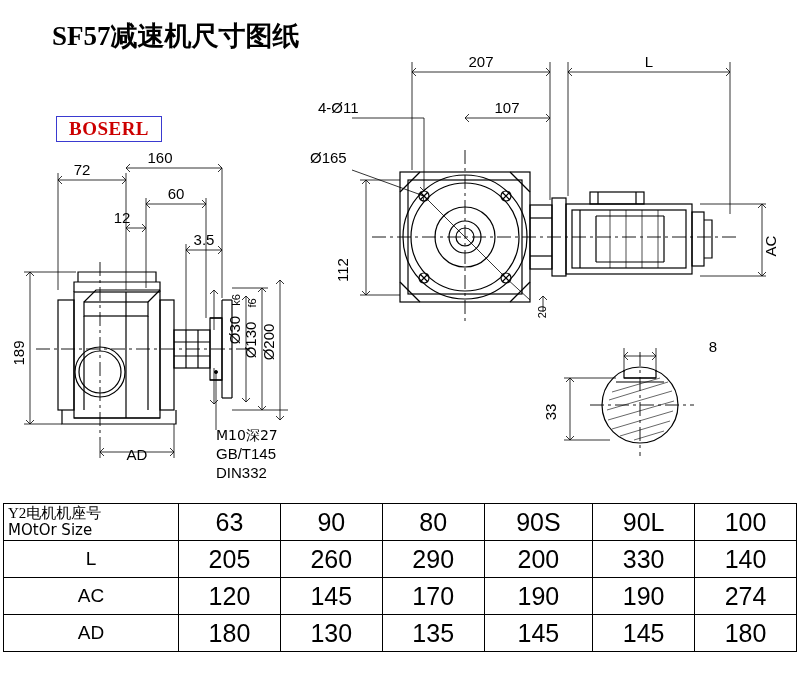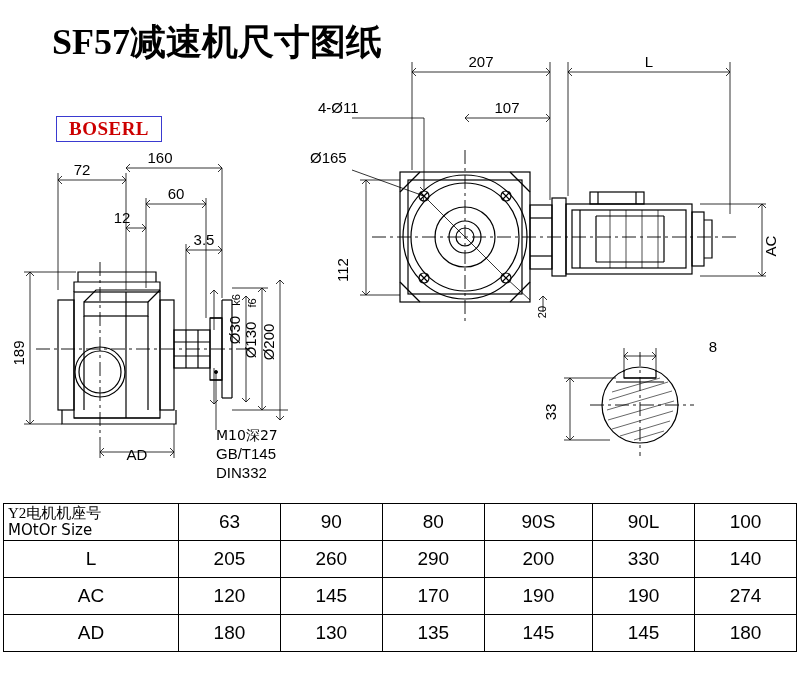--- a/index.html
+++ b/index.html
@@ -8,21 +8,21 @@
     background:#ffffff;
     font-family:"Liberation Sans", sans-serif;
     color:#000;
     position:relative;
     overflow:hidden;
   }
   .canvas{position:absolute;left:0;top:0;width:800px;height:684px;}
   .title{
     position:absolute;left:52px;top:18px;
     font-family:"Liberation Serif", serif;
-    font-weight:bold;font-size:36px;letter-spacing:0px;
+    font-weight:bold;font-size:27px;letter-spacing:0px;
     white-space:nowrap;
   }
   .logo{
     position:absolute;left:56px;top:70px;
     width:106px;height:26px;
     border:1px solid #3a3ad0;
     box-sizing:border-box;
     margin-top:46px;
   }
   .logo span{
@@ -41,21 +41,21 @@
   .cn{font-family:"DejaVu Sans", sans-serif;font-size:14px;}
   
   .tbl{
     position:absolute;left:3px;top:503px;width:794px;
     border-collapse:collapse;
     font-family:"Liberation Sans", sans-serif;
   }
   .tbl td{
     border:1px solid #000;
     text-align:center;
-    font-size:19px;
+    font-size:25px;
     height:36px;
     padding:0;
   }
   .tbl td.hdr2{
     font-family:"DejaVu Sans", sans-serif;
     font-size:15px;
     line-height:17px;
     text-align:left;
     padding-left:4px;
     width:170px;

